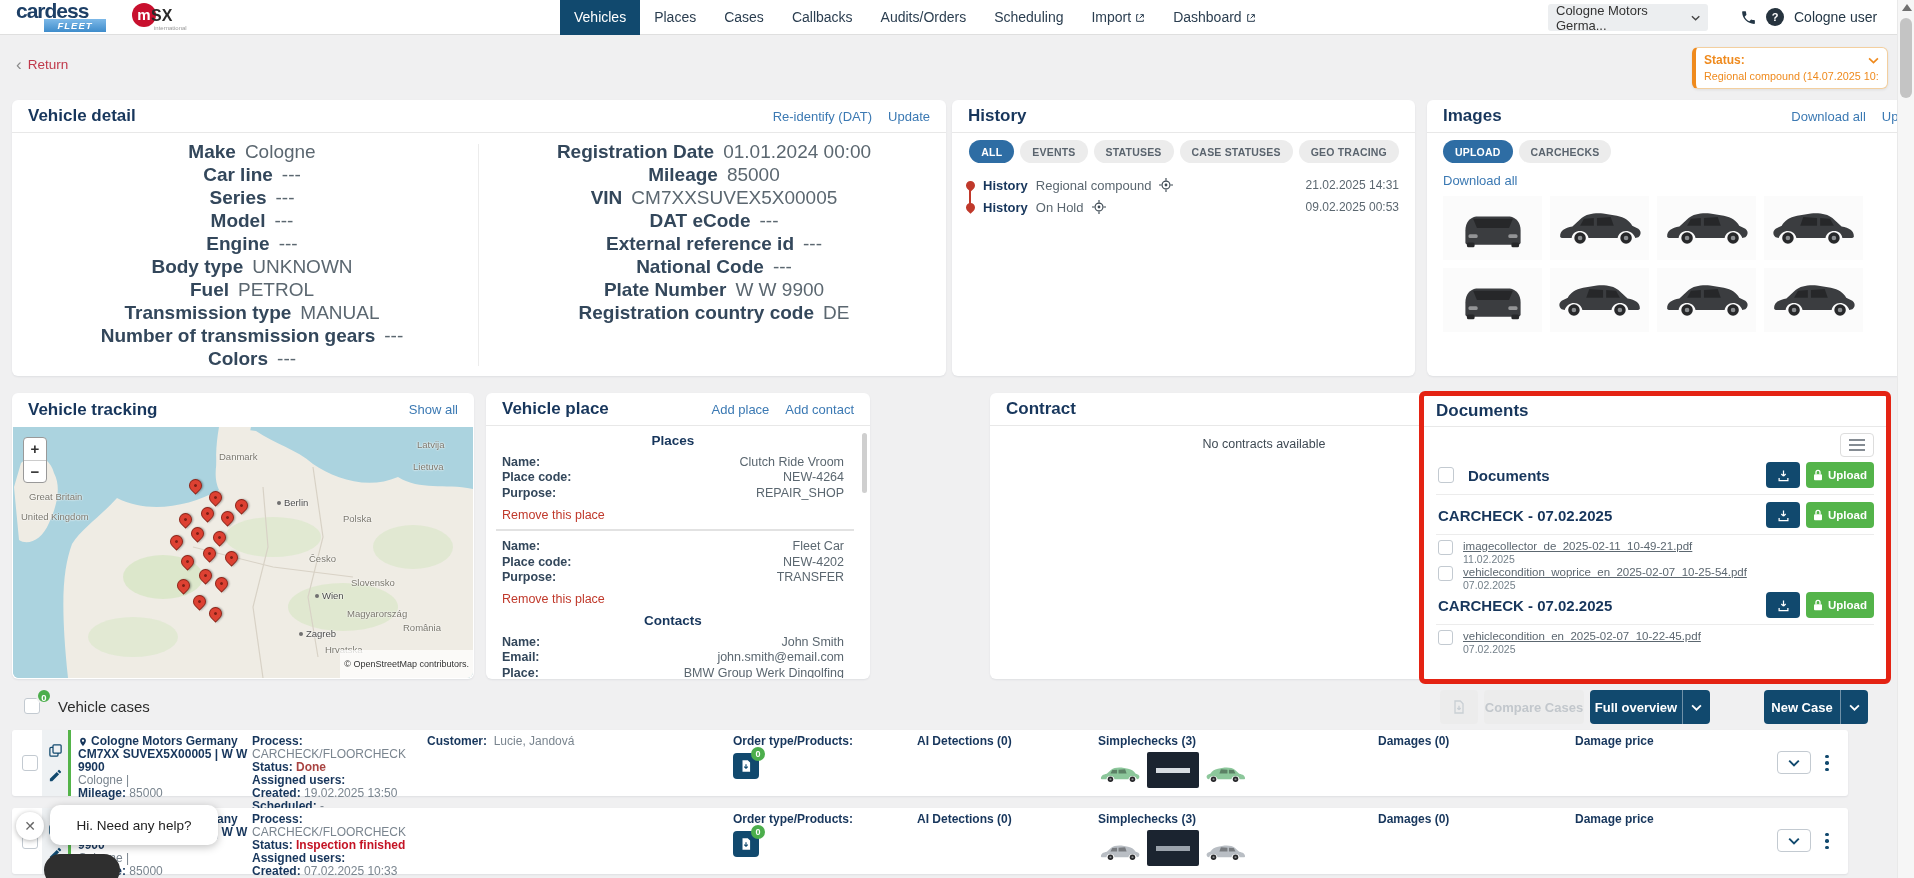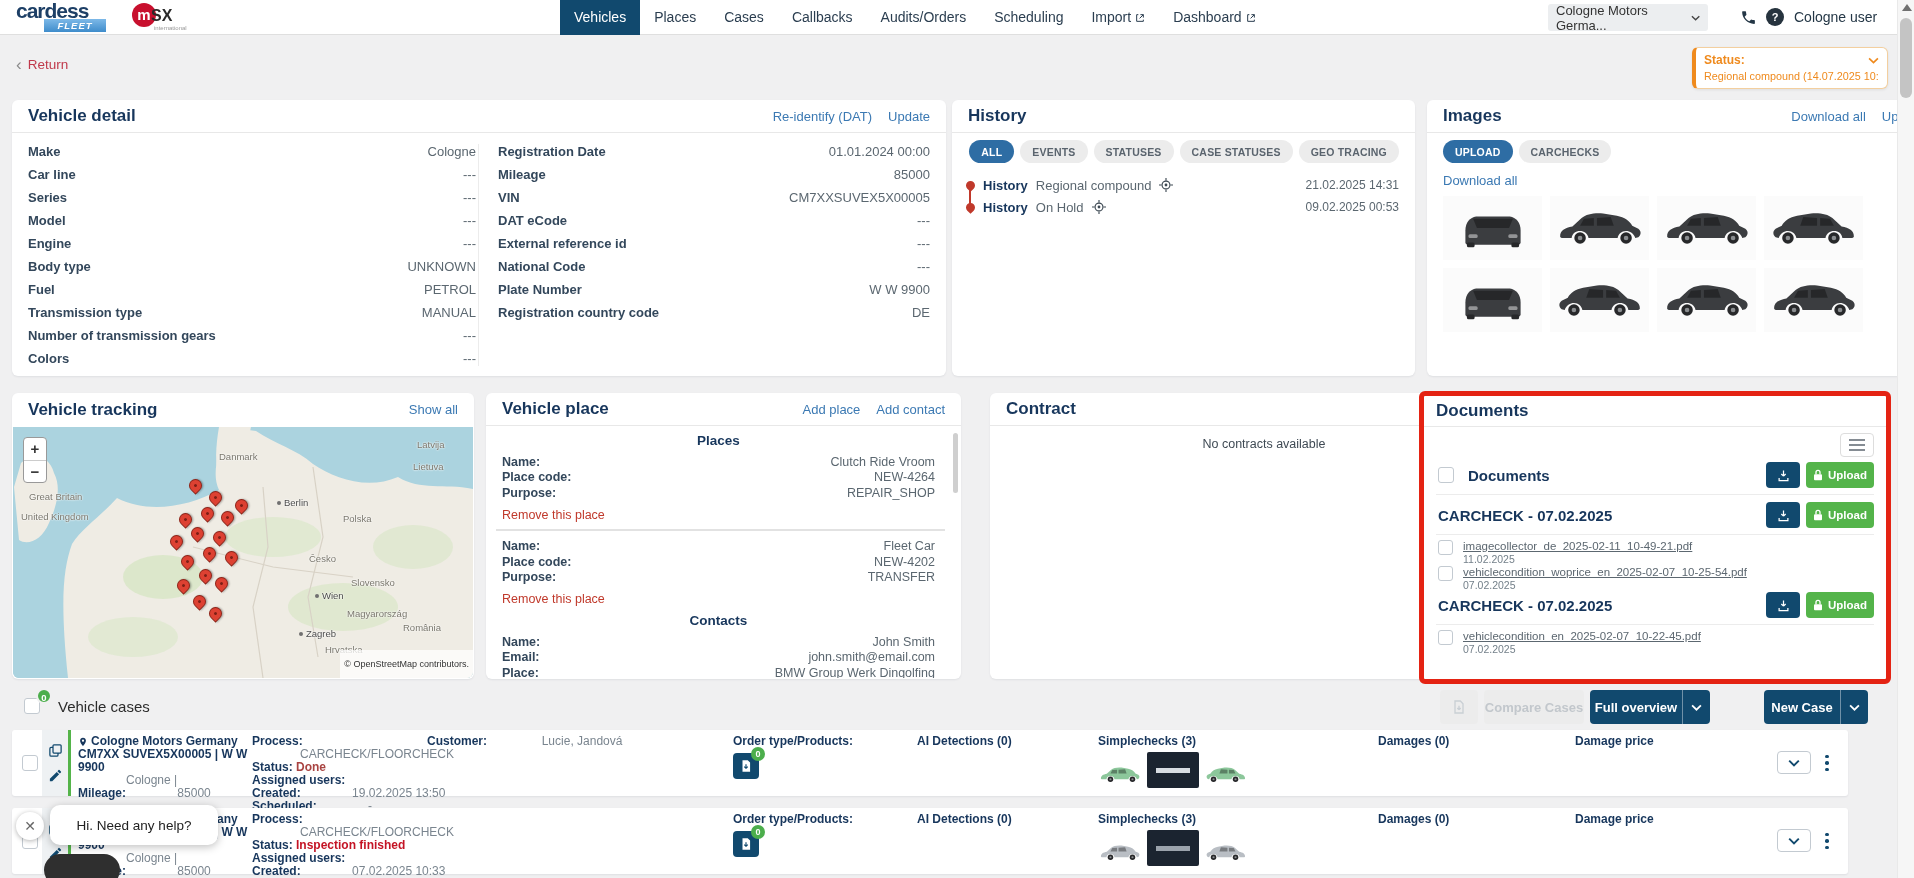--- a/index.html
+++ b/index.html
@@ -34,21 +34,21 @@
   .sb-val{color:#ef8a1d;font-size:10.8px;margin-top:3px;white-space:nowrap;overflow:hidden;}
 
   
   .card{position:absolute;background:#fff;border-radius:6px;box-shadow:0 1px 2px rgba(27,43,58,.08);}
   .card-head{height:33px;border-bottom:1px solid #e8e8e8;display:flex;align-items:center;justify-content:space-between;padding:0 16px;}
   .card-title{font-size:17px;font-weight:bold;color:#17365c;}
   .head-links{display:flex;gap:16px;}
   .lnk{color:#3b79b3;font-size:13px;cursor:pointer;white-space:nowrap;}
   .lnk-red{color:#c0392b;font-size:12.5px;cursor:pointer;}
 
-  .fieldrow{display:flex;justify-content:space-between;align-items:center;height:23px;font-size:13px;gap:9px;}
+  .fieldrow{display:flex;justify-content:center;align-items:center;height:23px;font-size:19px;gap:9px;}
   .f-label{color:#33475b;font-weight:bold;}
   .f-val{color:#5b6770;text-align:right;}
   .vd-cols{position:absolute;top:40px;left:0;right:0;}
   .vd-left{position:absolute;left:16px;width:448px;}
   .vd-right{position:absolute;left:486px;width:432px;}
   .vd-divider{position:absolute;left:466px;top:44px;bottom:10px;width:1px;background:#ececec;}
 
   .pill{height:23px;padding:0 12px;border-radius:12px;background:#ececec;color:#5a646e;font-size:10.5px;font-weight:bold;display:inline-flex;align-items:center;cursor:pointer;letter-spacing:.2px;white-space:nowrap;}
   .pill.active{background:#2e6da4;color:#fff;}
 
@@ -114,21 +114,21 @@
   .btn.disabled{background:#ececec;color:#c2c7cc;cursor:default;}
   .btn.navy{background:#11496e;color:#fff;}
   .split-chev{width:28px;height:100%;border-left:1px solid rgba(255,255,255,.4);display:flex;align-items:center;justify-content:center;}
 
   .case-row{position:absolute;left:12px;width:1836px;height:66px;background:#fff;border-radius:3px;box-shadow:0 1px 2px rgba(27,43,58,.08);}
   .cr-cb{position:absolute;left:10px;top:25px;}
   .cr-strip{position:absolute;left:30px;top:0;width:26px;height:66px;background:#eef1f3;display:flex;flex-direction:column;align-items:center;justify-content:center;gap:10px;}
   .cr-green{position:absolute;left:56px;top:0;width:3px;height:66px;background:#54b44a;}
   .cr-col{position:absolute;top:5px;font-size:12px;line-height:13px;}
   .b{font-weight:bold;color:#17365c;}
-  .g{color:#7a858f;margin-left:48px;}
+  .g{color:#7a858f;}
   .cr-status-done{color:#a94442;font-weight:bold;}
   .cr-status-insp{color:#c41425;font-weight:bold;}
   .order-btn{position:relative;width:26px;height:26px;background:#11496e;border-radius:4px;margin-top:5px;display:flex;align-items:center;justify-content:center;cursor:pointer;}
   .order-badge{position:absolute;right:-6px;top:-6px;width:14px;height:14px;border-radius:50%;background:#4cae4c;color:#fff;font-size:9px;font-weight:bold;text-align:center;line-height:14px;}
   .sc-tiles{display:flex;align-items:flex-end;gap:5px;margin-top:4px;}
   .sc-tile{display:flex;align-items:center;justify-content:center;cursor:pointer;}
   .sc-car{width:44px;height:27px;}
   .sc-dark{width:52px;height:36px;background:#1b2430;border-radius:2px;display:flex;align-items:center;justify-content:center;}
   .vinstrip{width:34px;height:5px;background:#d8dde2;}
   .row-chev{position:absolute;left:1765px;top:21px;width:34px;height:23px;border:1px solid #c3cad1;border-radius:4px;background:#fff;display:flex;align-items:center;justify-content:center;cursor:pointer;}
@@ -480,21 +480,21 @@
       <span class="map-pin" style="left:196px;top:180px;"></span>
 
       <div class="map-zoom">
         <div class="mz-btn">+</div>
         <div class="mz-btn">−</div>
       </div>
       <div class="map-attr">© OpenStreetMap contributors.</div>
     </div>
   </div>
 
-  <div class="card" style="left:486px;top:393px;width:475px;height:286px;overflow:hidden;">
+  <div class="card" style="left:486px;top:393px;width:384px;height:286px;overflow:hidden;">
     <div class="card-head">
       <div class="card-title">Vehicle place</div>
       <div class="head-links">
         <span class="lnk">Add place</span>
         <span class="lnk">Add contact</span>
       </div>
     </div>
     <div class="vp-body">
       <div class="vp-center">Places</div>
       <div class="vp-row">

